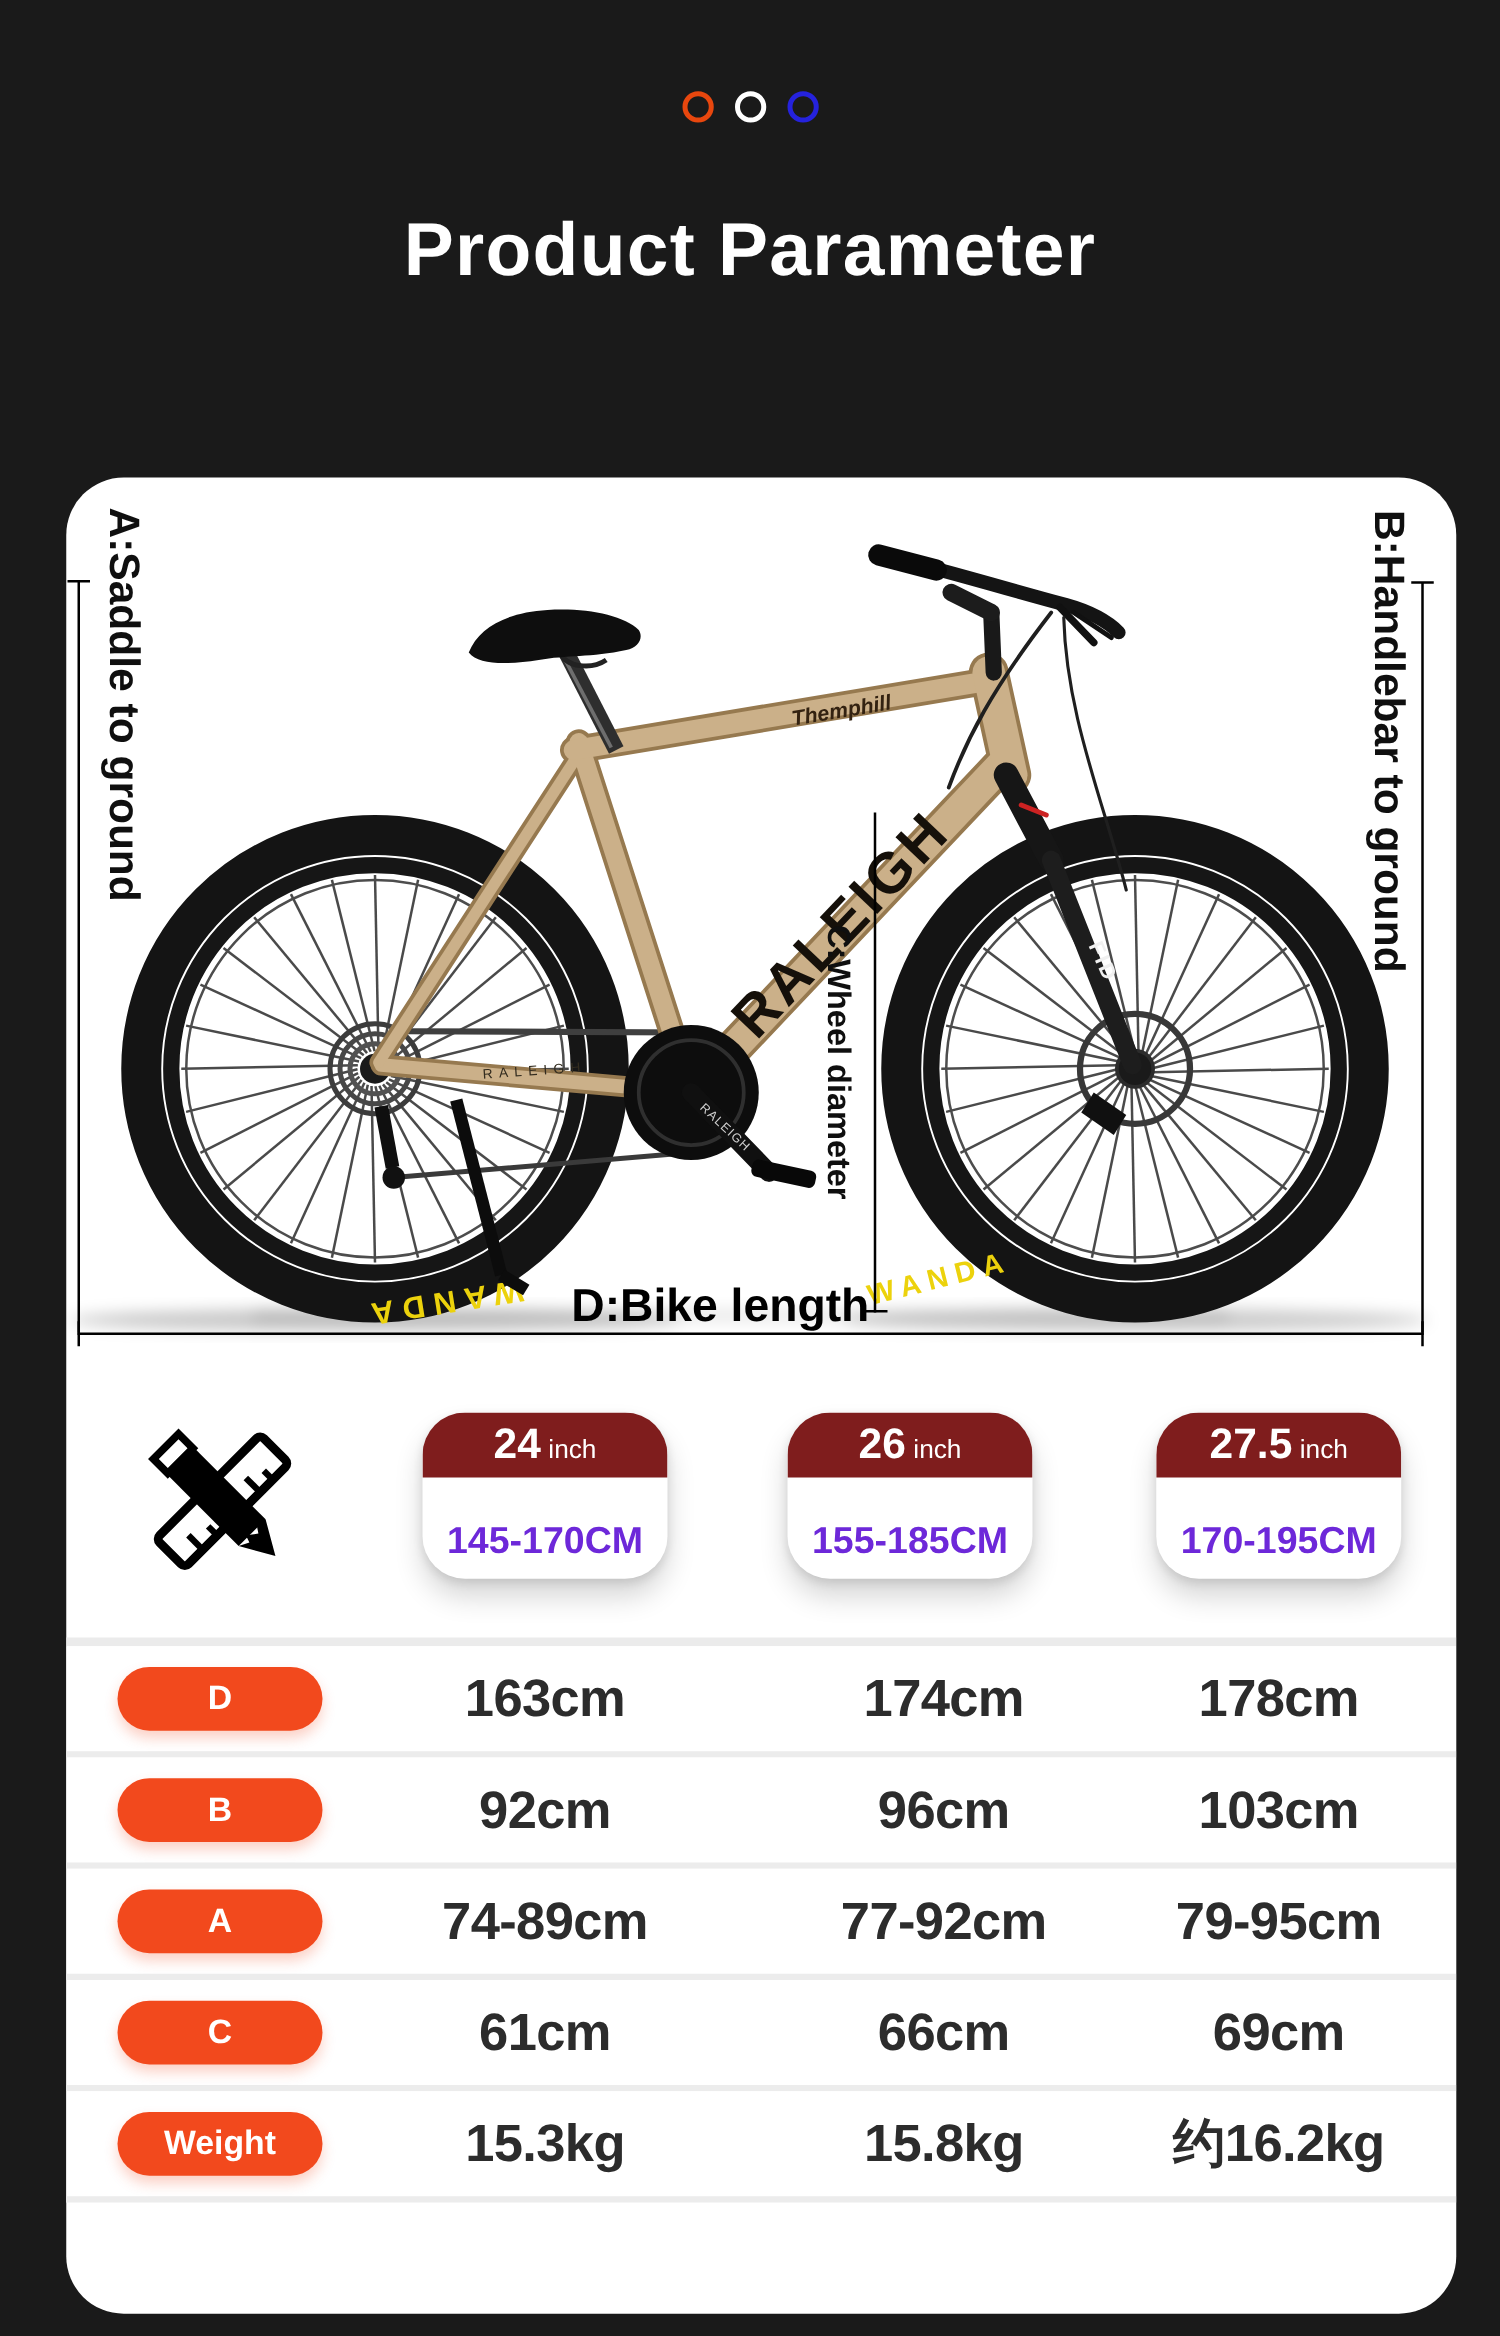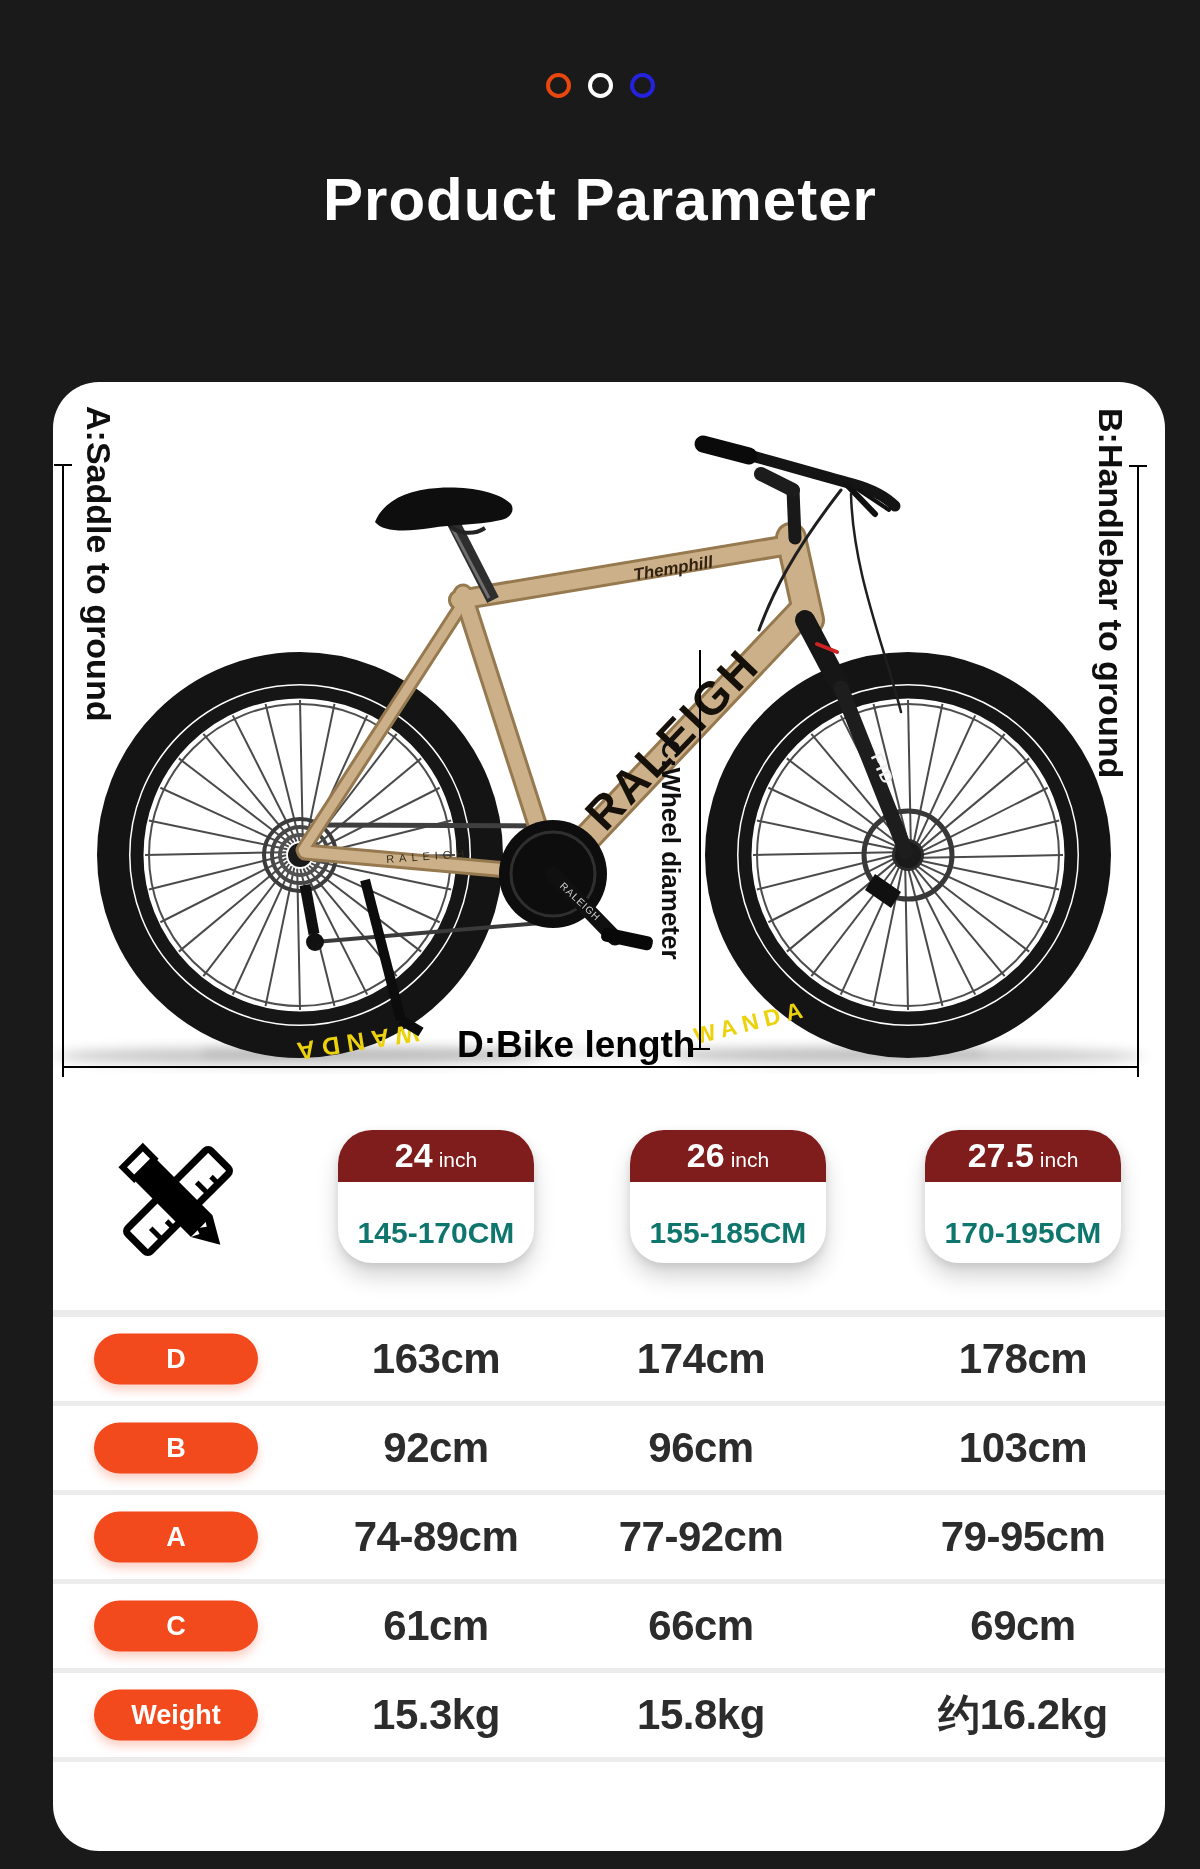--- a/index.html
+++ b/index.html
@@ -44,32 +44,32 @@
   .pill{position:absolute;top:748px;width:196px;height:133px;border-radius:34px;background:#fff;
     box-shadow:0 14px 22px rgba(0,0,0,0.16),0 3px 8px rgba(0,0,0,0.10);overflow:hidden;}
   .pill-1{left:285px;}
   .pill-2{left:577px;}
   .pill-3{left:872px;}
   .pill-head{height:52px;background:#7f1d1d;color:#fff;display:flex;align-items:baseline;
     justify-content:center;gap:6px;padding-top:8px;box-sizing:border-box;}
   .pill-num{font-size:34px;font-weight:bold;line-height:34px;}
   .pill-unit{font-size:21px;font-weight:normal;line-height:21px;}
   .pill-body{height:101px;display:flex;align-items:center;justify-content:center;
-    font-size:30px;font-weight:600;color:#0f766e;}
+    font-size:30px;font-weight:600;color:#6d28d9;}
   
   .sep{position:absolute;left:0;top:928px;width:100%;height:7px;background:#ebebeb;}
   .rows{position:absolute;left:0;top:935px;width:100%;}
   .row{height:89px;border-bottom:5px solid #ececec;box-sizing:border-box;position:relative;background:#fff;}
   .row-pill{position:absolute;left:41px;top:50%;transform:translateY(-50%);
     width:164px;height:51px;border-radius:26px;background:#f2491d;color:#fff;
     font-size:27px;font-weight:bold;display:flex;align-items:center;justify-content:center;
     box-shadow:0 6px 10px rgba(242,73,29,0.25);}
   .cell{position:absolute;top:50%;transform:translate(-50%,-50%);
     font-size:42px;font-weight:600;color:#2c2c2c;letter-spacing:-0.5px;white-space:nowrap;}
-  .c1{left:383px;}.c2{left:648px;}.c3{left:970px;}
+  .c1{left:383px;}.c2{left:702px;}.c3{left:970px;}
 </style>
 </head>
 <body>
 
 <div class="dots">
   <span class="dot dot-1"></span>
   <span class="dot dot-2"></span>
   <span class="dot dot-3"></span>
 </div>
 

